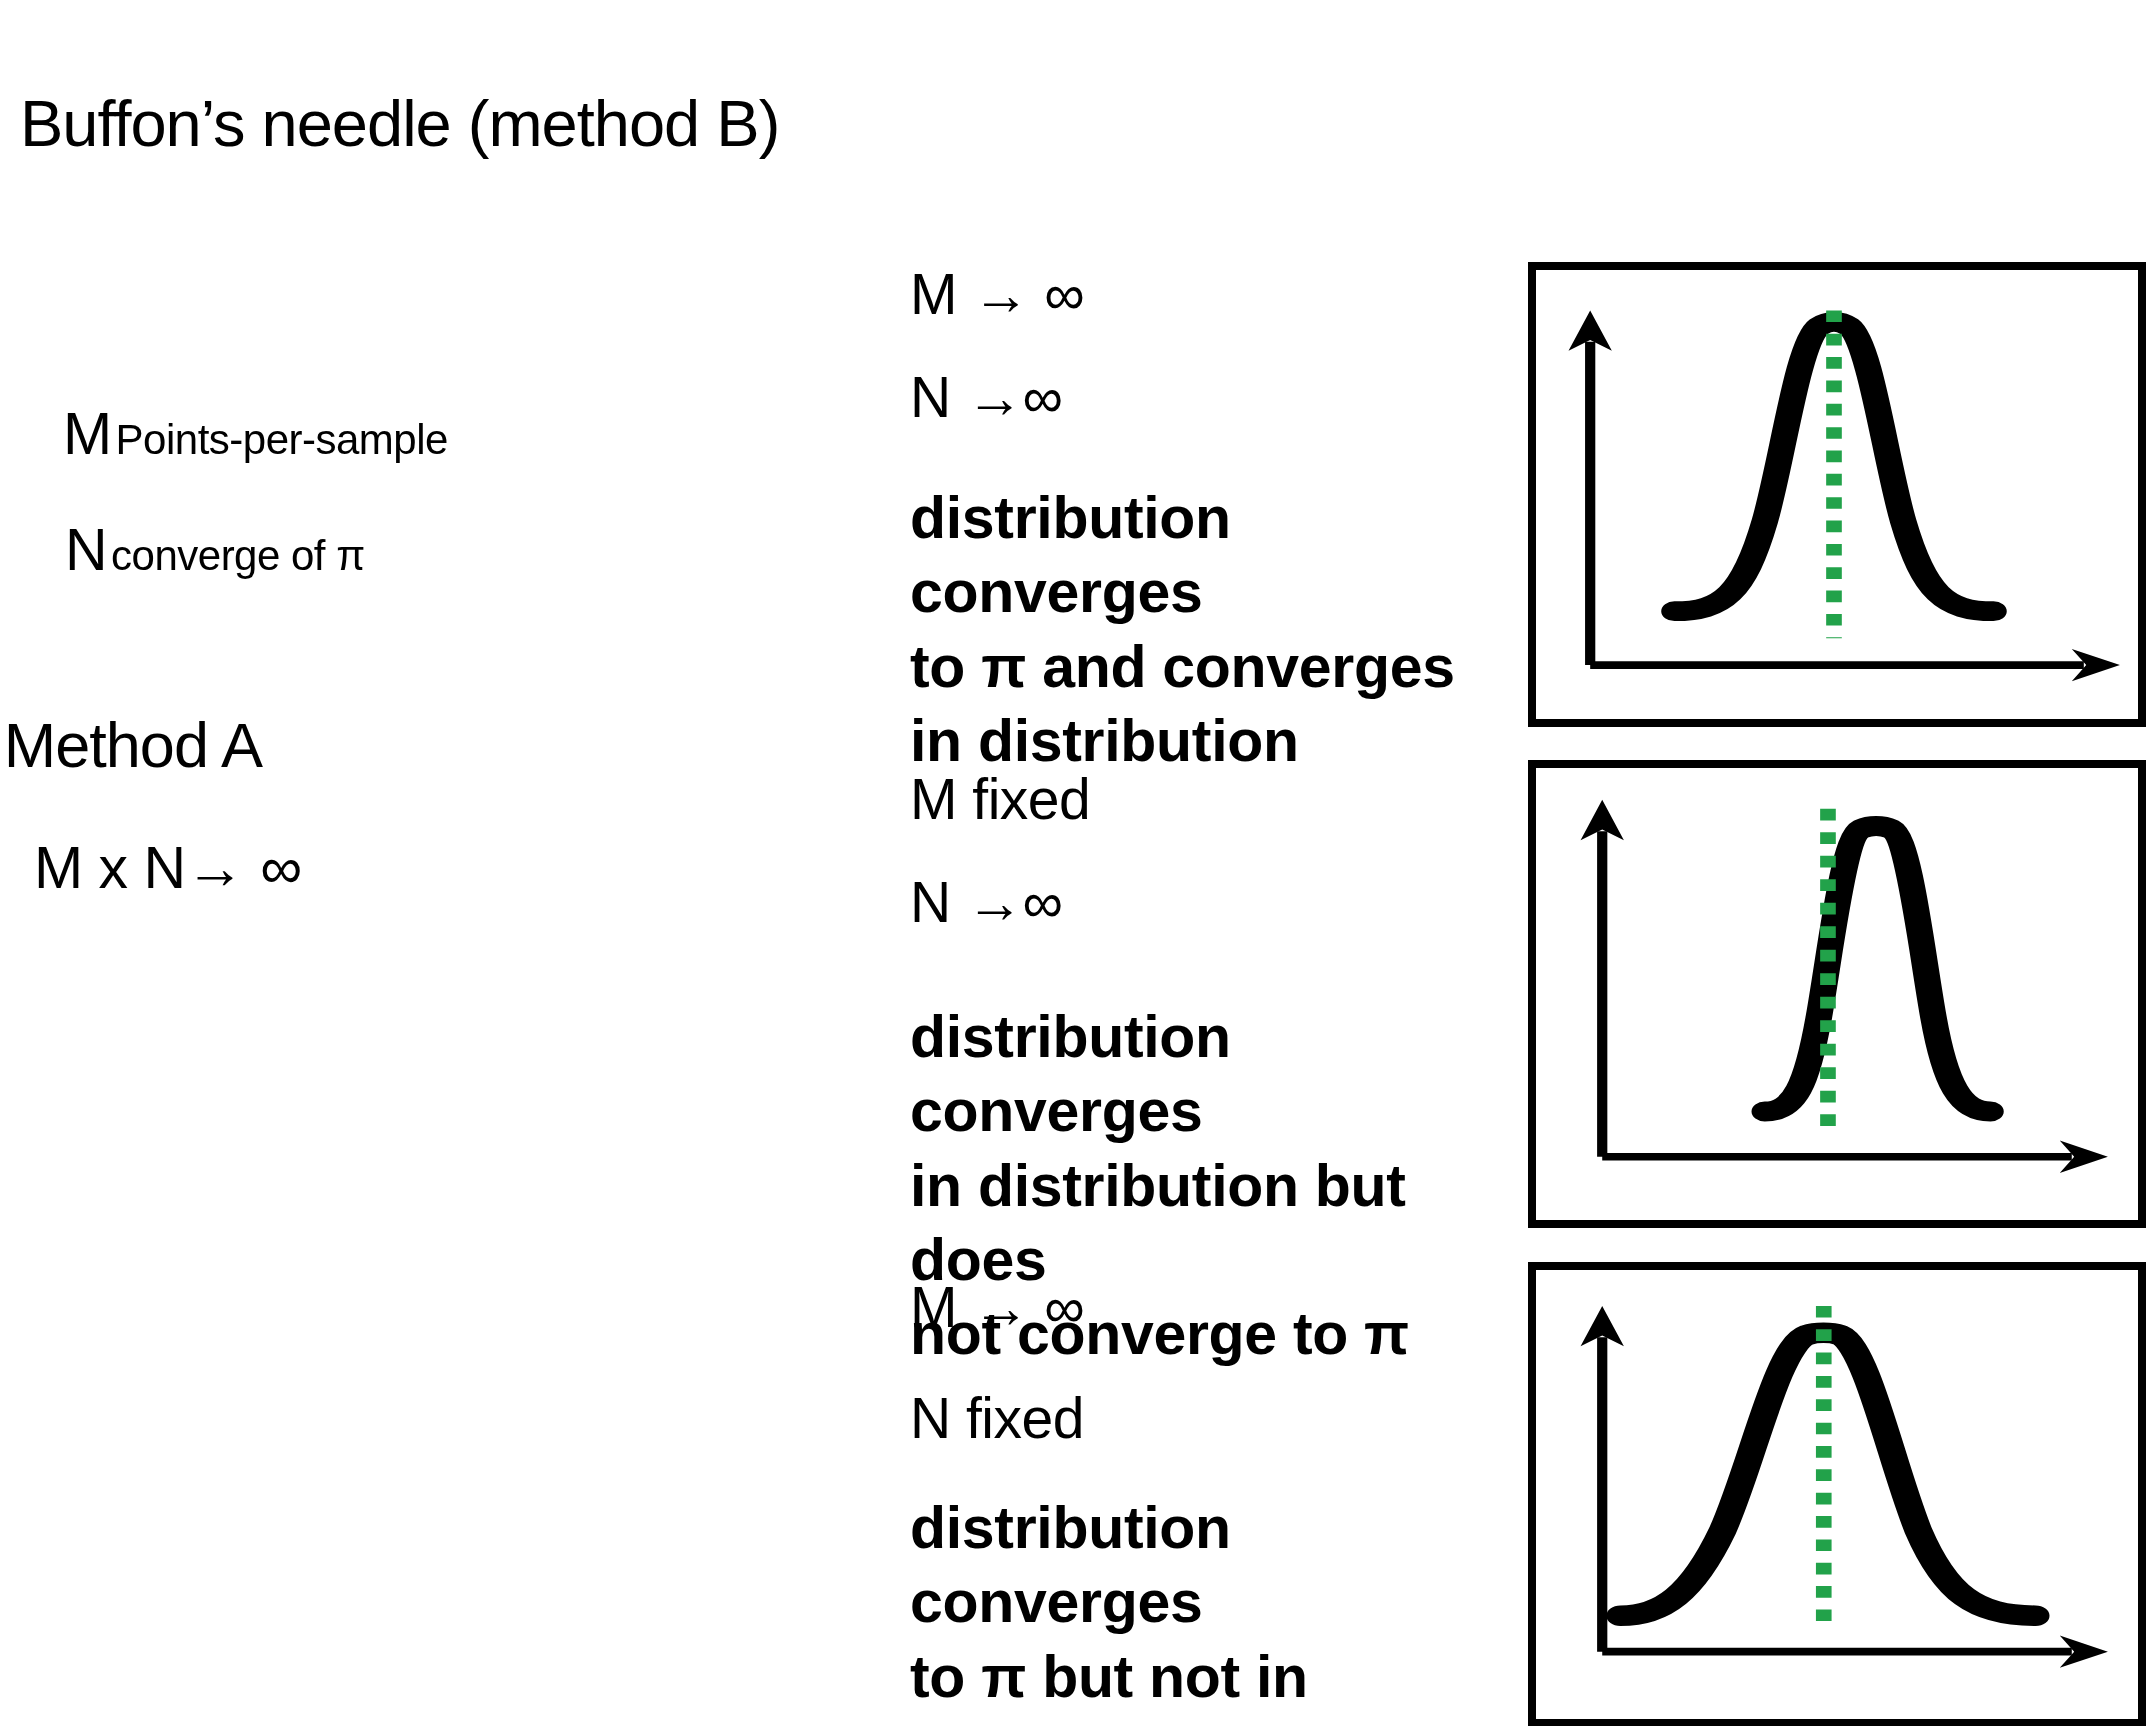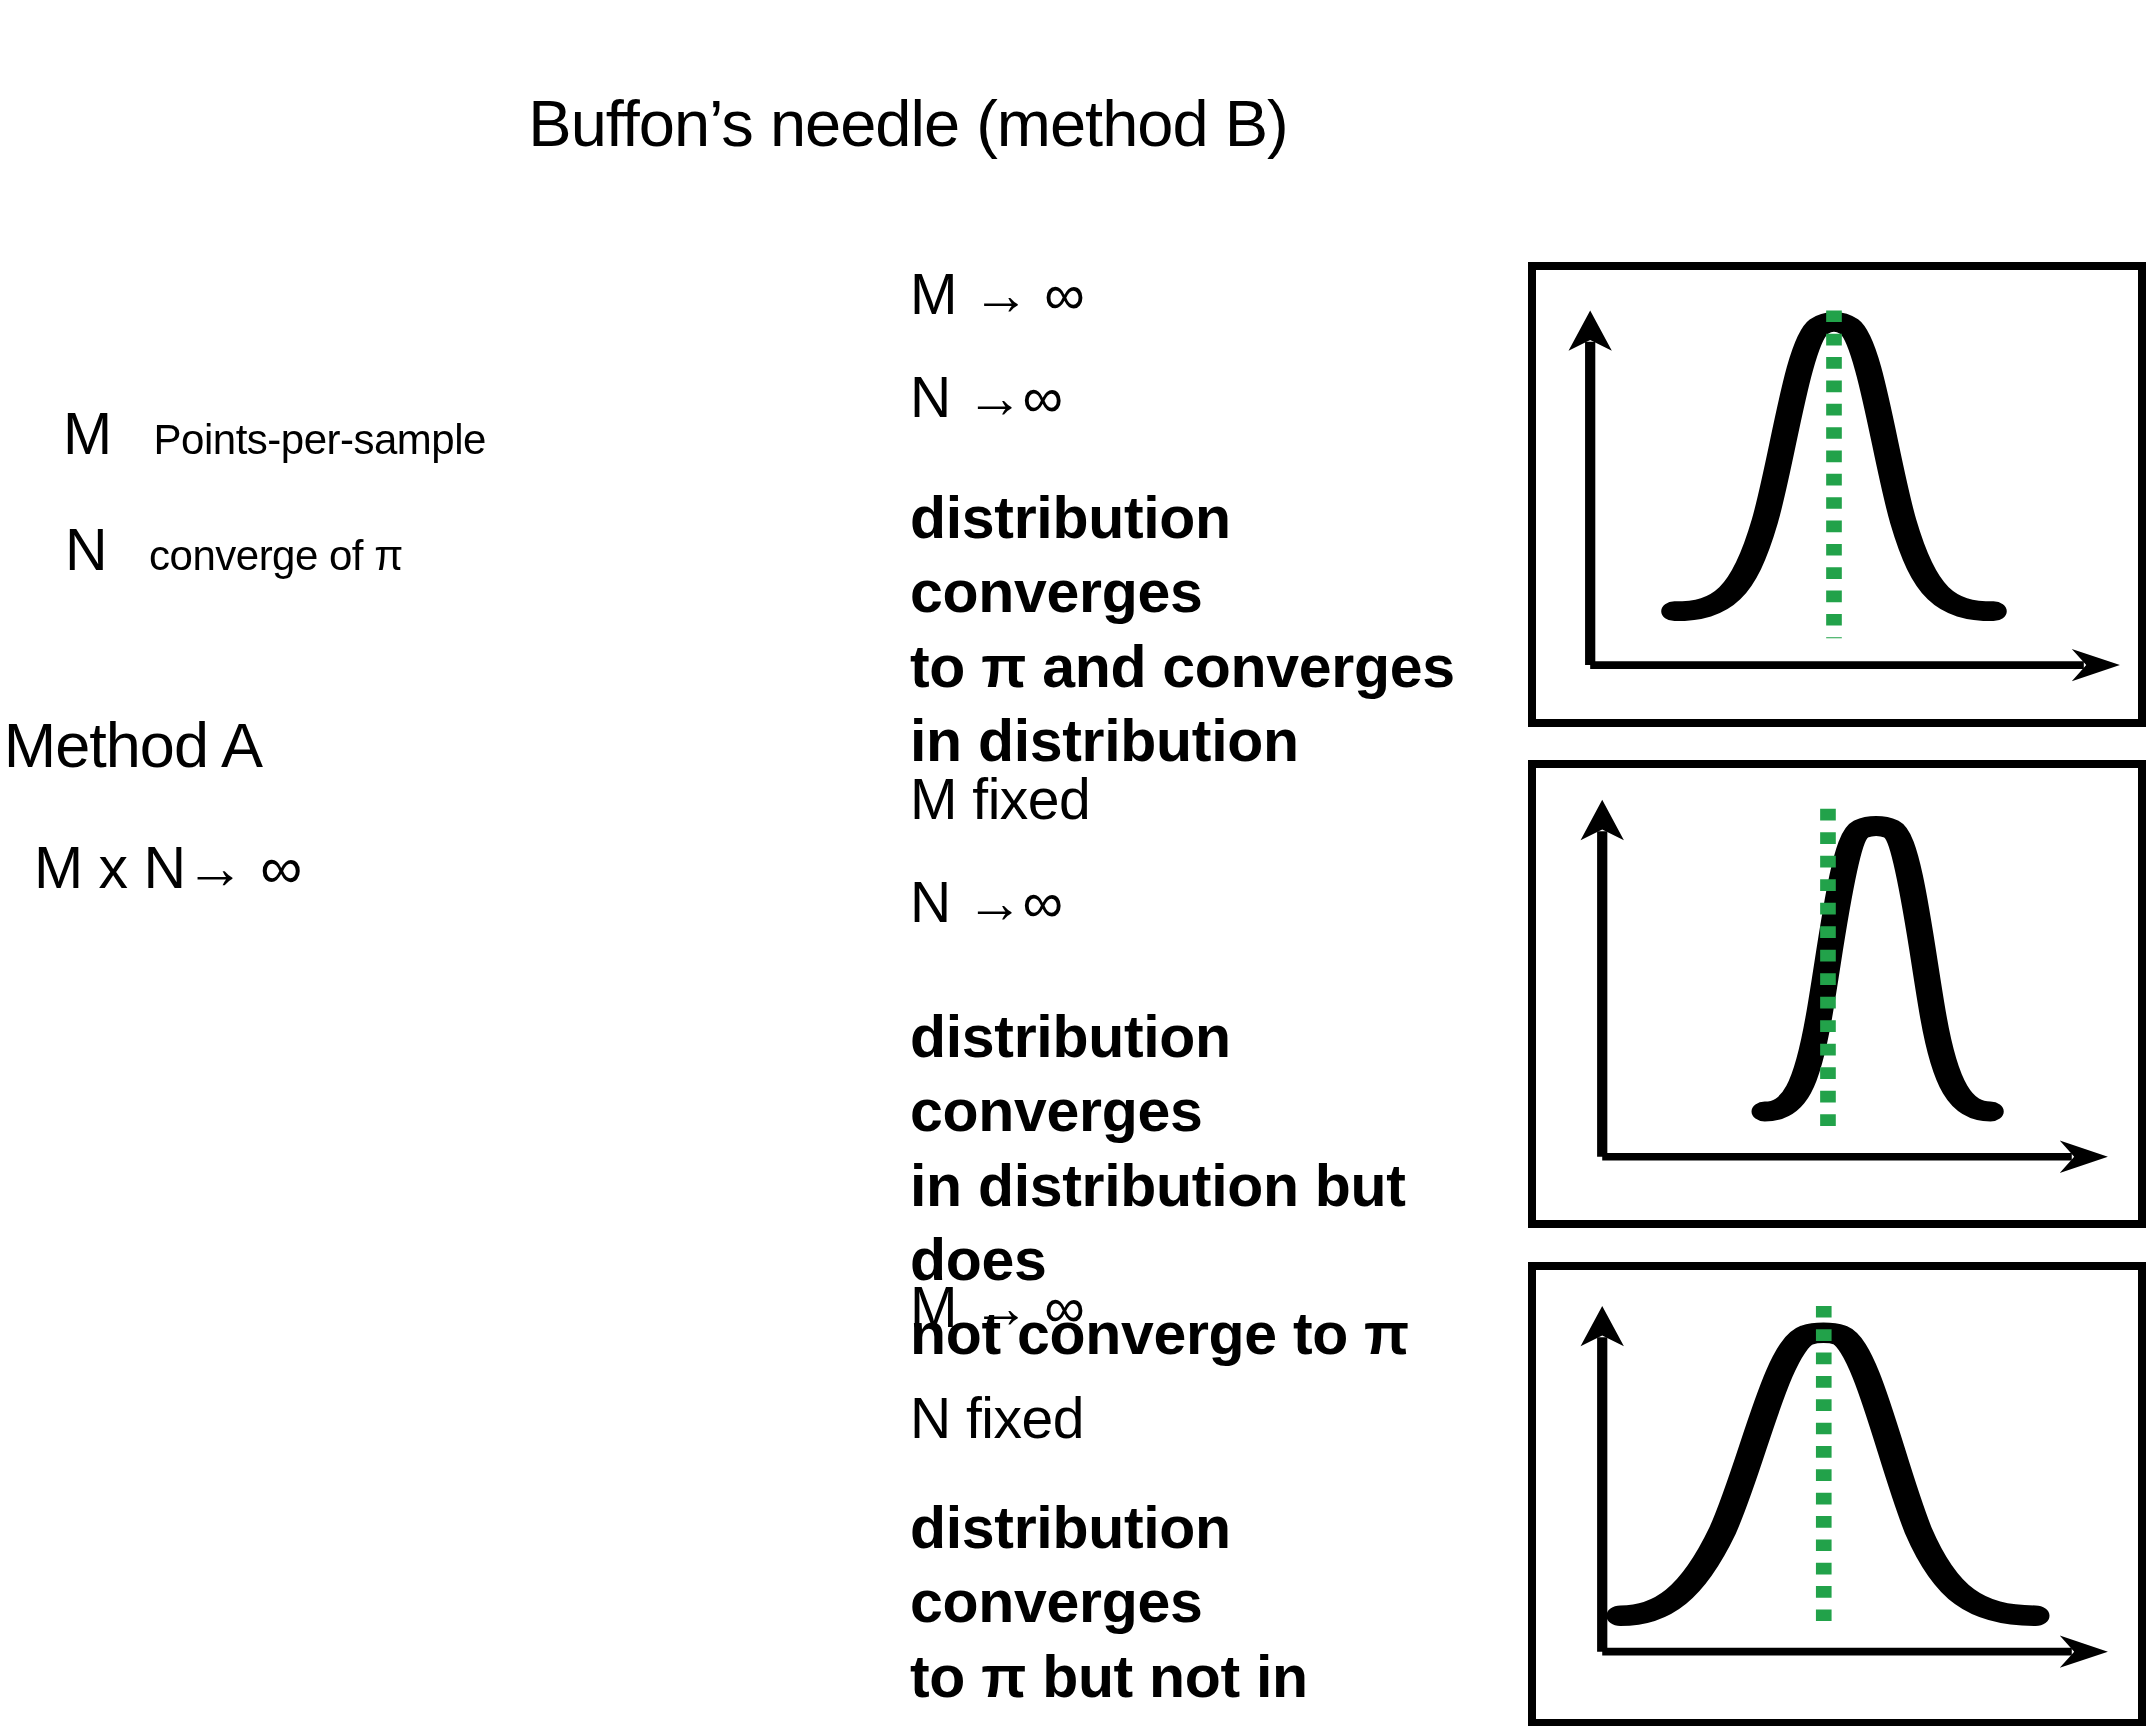--- a/index.html
+++ b/index.html
@@ -18,41 +18,41 @@
     background: #ffffff;
     overflow: hidden;
   }
 
   
   #title {
     position: absolute;
     left: 0;
     top: 91px;
     width: 1816px;
-    text-align: center;
+    text-align: left;
     font-size: 65px;
     line-height: 1.0;
     letter-spacing: -1px;
     white-space: nowrap;
     font-weight: 400;
+    padding-left: 20px;
   }
 
   
   .def-line {
     position: absolute;
     white-space: nowrap;
   }
   .def-line .big {
     font-size: 59px;
     letter-spacing: -1px;
   }
   .def-line .small {
     font-size: 42px;
     letter-spacing: -0.5px;
-    margin-left: 38px;
   }
   #def-m { left: 63px; top: 400px; }
   #def-n { left: 65px; top: 516px; }
 
   #method-a-heading {
     position: absolute;
     left: 3.8px;
     top: 709px;
     font-size: 63px;
     letter-spacing: -1px;

